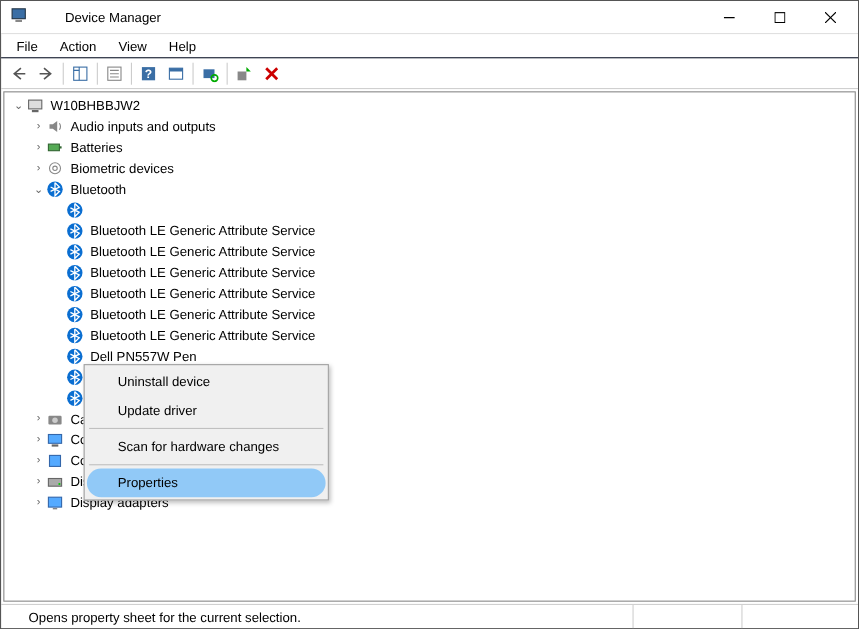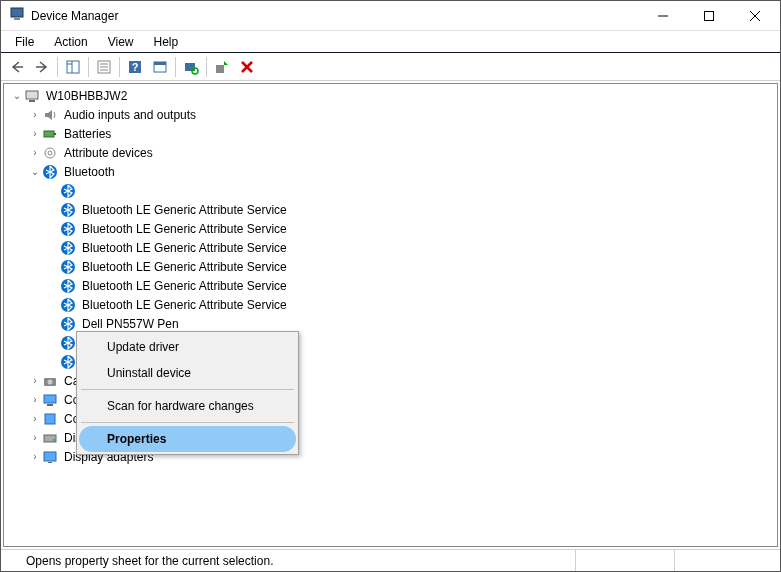--- a/index.html
+++ b/index.html
@@ -21,21 +21,21 @@
     }
     .titlebar {
       display: flex;
       align-items: center;
       height: 30px;
       padding: 0 2px 0 8px;
       background: #fff;
       border-bottom: 1px solid #e0e0e0;
     }
     .titlebar .icon { margin-right: 6px; }
-    .title-text { flex: 1; font-size: 12px; }
+    .title-text { flex: 1; font-size: 12px; margin-left: 28px; }
     .win-controls { display: flex; }
     .win-btn {
       width: 46px;
       height: 30px;
       display: flex;
       align-items: center;
       justify-content: center;
       cursor: default;
     }
     .menubar {
@@ -121,21 +121,21 @@
       padding: 2px;
       width: 223px;
     }
     .ctx-item {
       padding: 6px 10px 6px 28px;
       cursor: default;
       font-size: 12px;
     }
     .ctx-item.hover { background: #91c9f7; }
     .ctx-sep { height: 1px; background: #c0c0c0; margin: 3px 2px; }
-    .ctx-item.bold { font-weight: bold; border-radius: 13px; }
+    .ctx-item.bold { font-weight: normal; border-radius: 13px; }
     .statusbar {
       height: 22px;
       border-top: 1px solid #d0d0d0;
       display: flex;
       align-items: center;
       padding: 0 6px;
       font-size: 12px;
     }
     .status-cell { border-right: 1px solid #d0d0d0; height: 100%; display:flex; align-items:center;margin-left:19px; }
     .status-cell.main { flex: 1; }
@@ -279,21 +279,21 @@
       </div>
 
       <div class="node" style="padding-left:24px">
         <span class="expander">›</span>
         <span class="node-icon">
             <svg width="16" height="16">
               <circle cx="8" cy="8" r="5" fill="none" stroke="#888"></circle>
               <circle cx="8" cy="8" r="2" fill="none" stroke="#888"></circle>
             </svg>
           </span>
-        <span class="node-label">Attribute devices</span>
+        <span class="node-label">Biometric devices</span>
       </div>
 
       <div class="node" style="padding-left:24px">
         <span class="expander">⌄</span>
         <span class="node-icon">
             <svg width="16" height="16">
               <circle cx="8" cy="8" r="7" fill="#0a6ed1"></circle>
               <path d="M8 2 L8 14 L12 10 L4 6 M8 2 L12 6 L4 10" fill="none" stroke="#fff" stroke-width="1.2"></path>
             </svg>
           </span>
@@ -435,22 +435,22 @@
             <svg width="16" height="16">
               <rect x="2" y="3" width="12" height="9" fill="#5af" stroke="#36a"></rect>
               <rect x="6" y="13" width="4" height="1" fill="#666"></rect>
             </svg>
           </span>
         <span class="node-label">Display adapters</span>
       </div>
     </div>
 
     <div class="context-menu" style="left:72px; top:247px">
+      <div class="ctx-item">Uninstall device</div>
       <div class="ctx-item">Update driver</div>
-      <div class="ctx-item">Uninstall device</div>
       <div class="ctx-sep"></div>
       <div class="ctx-item">Scan for hardware changes</div>
       <div class="ctx-sep"></div>
       <div class="ctx-item bold hover">Properties</div>
     </div>
   </div>
 
   <div class="statusbar">
     <div class="status-cell main">Opens property sheet for the current selection.</div>
     <div class="status-cell small"></div>

